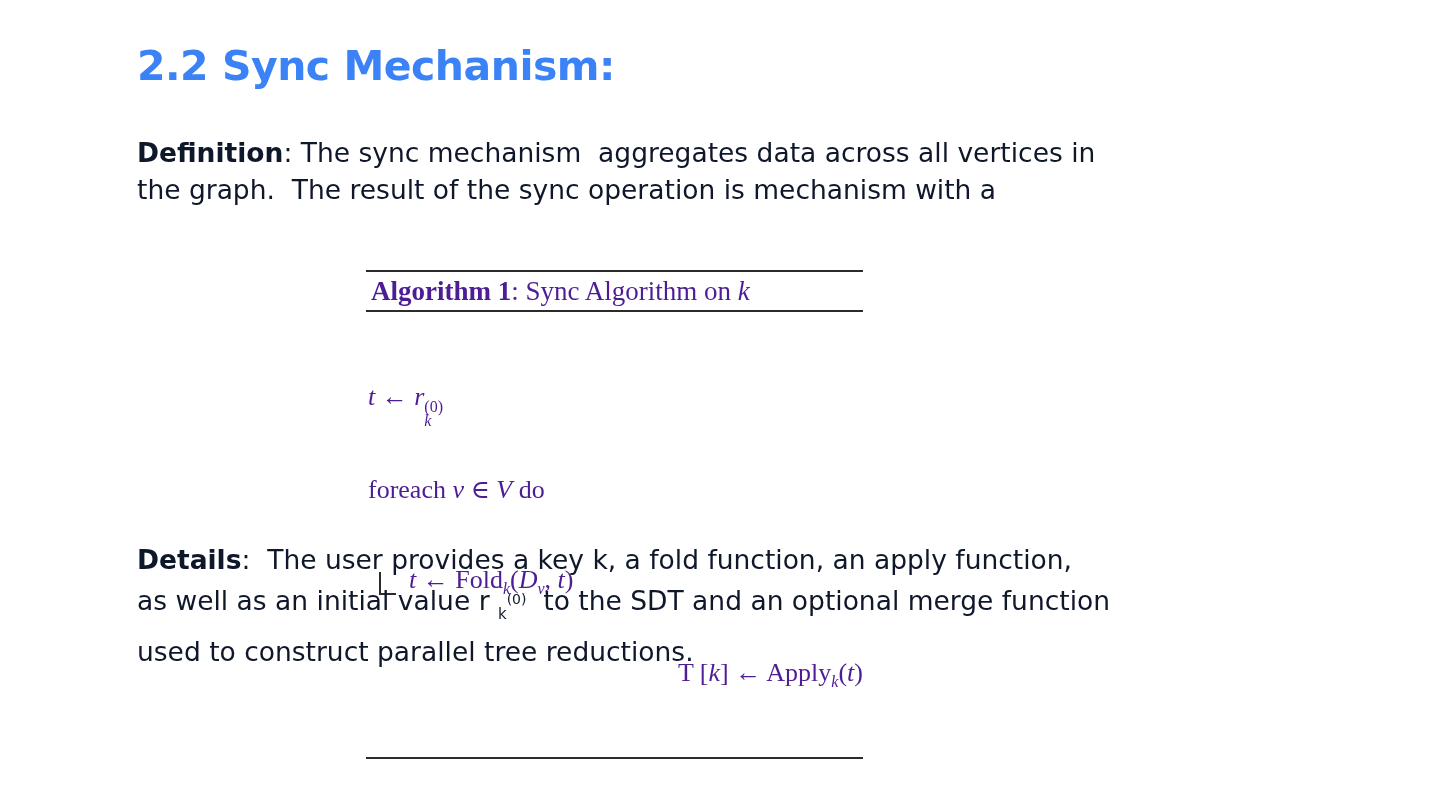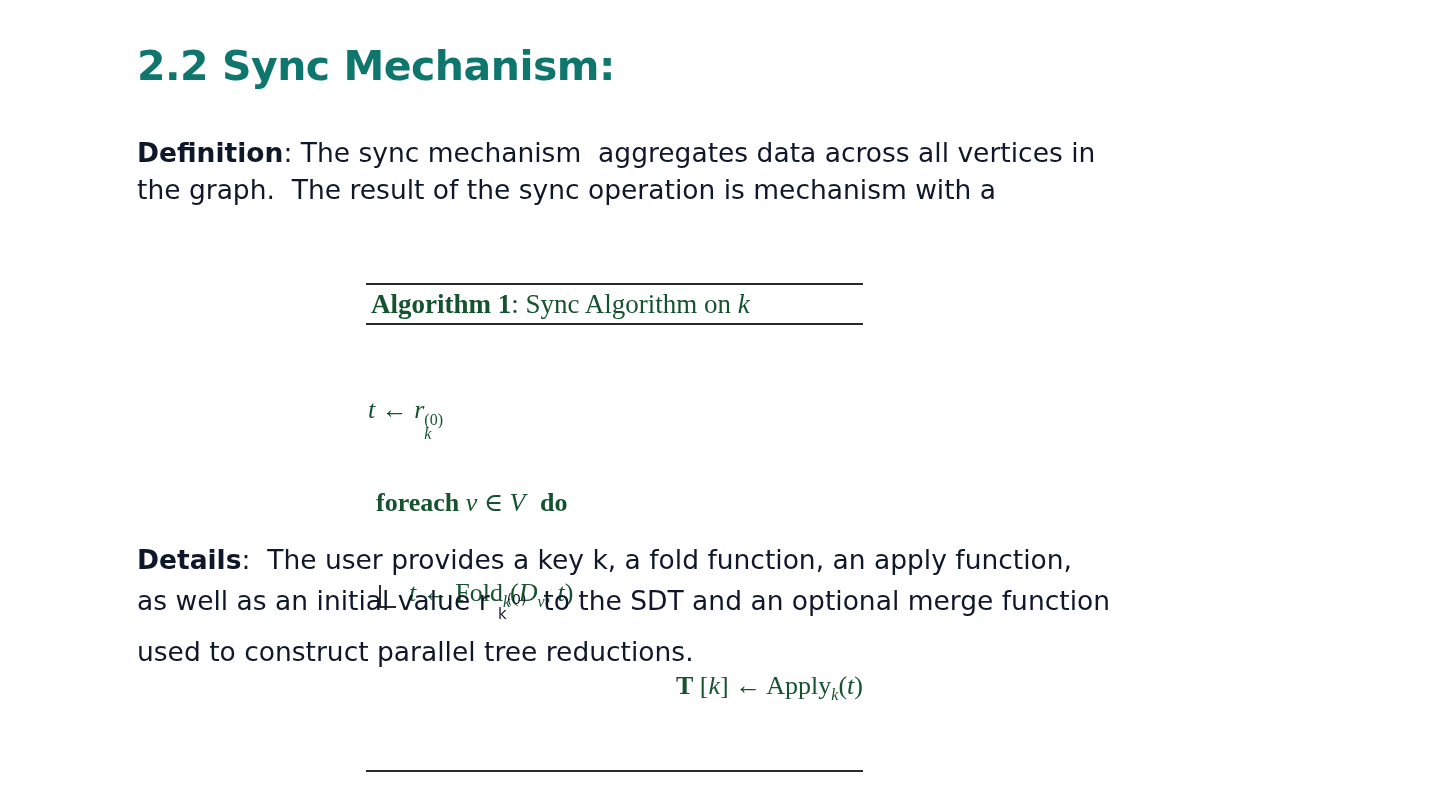--- a/index.html
+++ b/index.html
@@ -5,62 +5,62 @@
   * { margin: 0; padding: 0; box-sizing: border-box; }
   html, body { width: 1440px; height: 810px; background: #ffffff; overflow: hidden; }
   body { font-family: "DejaVu Sans", sans-serif; color: #000000; position: relative; }
 
   .page { position: absolute; inset: 0; background: #ffffff; }
 
   .heading {
     position: absolute; left: 137px; top: 44px;
     font-family: "DejaVu Sans", sans-serif;
     font-size: 41px; font-weight: 700; letter-spacing: -0.5px;
-    color: #0f766e; line-height: 1.1; text-align: right;
+    color: #3b82f6; line-height: 1.1; text-align: right;
   }
 
   .para {
     position: absolute; left: 137px;
     font-size: 26.5px; line-height: 36.5px;
     color: #0f172a; white-space: pre-wrap;
     font-family: "DejaVu Sans", sans-serif;
   }
   .para .pline { display: block; }
   .para strong { font-weight: 700; }
 
   .definition { top: 135px; width: 1120px; }
   .details    { top: 533px; width: 1140px; line-height: 38.5px; margin-top: 8px; }
 
   .d-sub { font-size: 15px; vertical-align: -9px; }
   .d-sup { font-size: 14px; vertical-align: 6px; }
 
   
   .algo {
-    position: absolute; left: 366px; top: 283px; width: 497px;
+    position: absolute; left: 366px; top: 270px; width: 497px;
     font-family: "Liberation Serif", "DejaVu Serif", serif;
-    color: #14532d;
+    color: #4c1d95;
   }
   .algo-title {
     border-top: 2.4px solid #2b2b2b;
     border-bottom: 2.4px solid #2b2b2b;
     padding: 5px 0 5px 5px;
     font-size: 27px; line-height: 28px;
     white-space: pre;
   }
   .algo-title strong { font-weight: 700; }
   .algo-title i { font-style: italic; }
   .algo-body {
     border-bottom: 2.4px solid #2b2b2b;
     padding: 5px 0 7px 2px;
     font-size: 26px;
     white-space: pre;
   }
   .algo-line { display: block; }
   .algo-line i { font-style: italic; }
-  .algo-line b { font-weight: 700; margin-left: 8px; }
+  .algo-line b { font-weight: 400; }
   .ln1 { height: 37px; padding-top: 5px; font-family: Liberation Serif, serif; }
   .ln2 { height: 31px; }
   .ln3 { height: 33px; }
   .ln4 { height: 32px; text-align: right; }
 
   
   .stack {
     display: inline-flex; flex-direction: column; align-items: flex-start;
     font-size: 16px; line-height: 14px; vertical-align: -7px;
   }

